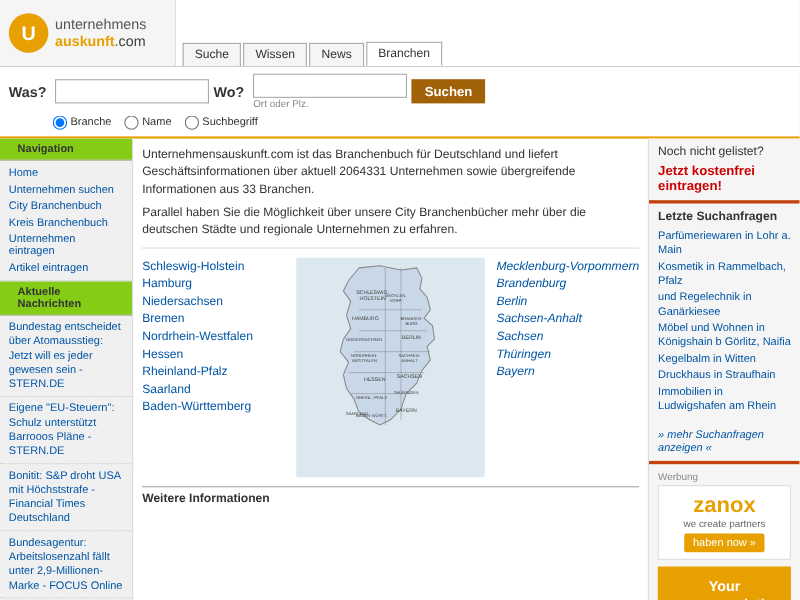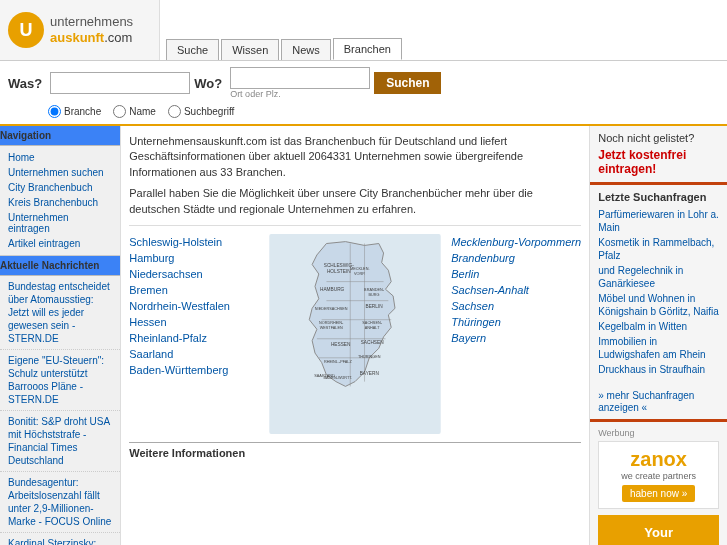--- a/index.html
+++ b/index.html
@@ -26,21 +26,21 @@
     .search-btn { background: #a16207; color: white; border: none; padding: 4px 12px; font-size: 12px; cursor: pointer; font-weight: bold; }
     .search-options { width: 100%; display: flex; gap: 12px; padding-left: 40px; margin-top: 2px; }
     .search-option { display: flex; align-items: center; gap: 3px; font-size: 10px; }
     
     
     #main { display: flex; }
     
     
     #sidebar { width: 155px; background: #f0f0f0; border-right: 1px solid #ddd; padding: 0; }
     .sidebar-section { border-bottom: 1px solid #ccc; }
-    .sidebar-title { background: #3b82f6; padding: 4px 0; font-size: 10px; font-weight: bold; color: #333; border-bottom: 1px solid #bbb; }
+    .sidebar-title { background: #84cc16; padding: 4px 16px; font-size: 10px; font-weight: bold; color: #333; border-bottom: 1px solid #bbb; }
     .sidebar-item { padding: 2px 8px; font-size: 10px; }
     .sidebar-item a { color: #0055a5; text-decoration: none; }
     
     .news-item { padding: 4px 8px; font-size: 10px; border-bottom: 1px dotted #ccc; line-height: 1.3; }
     .news-item a { color: #0055a5; text-decoration: none; }
     
     
     #content { flex: 1; padding: 8px; }
     .intro-text { font-size: 11px; line-height: 1.4; margin-bottom: 8px; border-bottom: 1px solid #ddd; padding-bottom: 8px; }
     
@@ -56,21 +56,21 @@
     .further-info { border-top: 1px solid #aaa; margin-top: 8px; padding-top: 4px; font-size: 11px; font-weight: bold; }
     
     
     #right-sidebar { width: 170px; background: #f5f5f5; border-left: 1px solid #ddd; padding: 0; }
     .right-section { border-bottom: 3px solid #c2410c; padding: 6px 8px; }
     .not-listed { font-size: 11px; color: #333; margin-bottom: 4px; }
     .cta-link { color: #cc0000; font-size: 12px; font-weight: bold; text-decoration: none; }
     
     .last-searches-title { font-size: 11px; font-weight: bold; color: #333; margin-bottom: 4px; }
     .search-query { font-size: 10px; color: #0055a5; text-decoration: none; display: block; padding: 1px 0; line-height: 1.3; }
-    .more-searches { font-size: 10px; color: #0055a5; text-decoration: none; }
+    .more-searches { font-size: 10px; color: #0055a5; text-decoration: none; font-style: italic; }
     
     
     .zanox-ad { background: #fff; border: 1px solid #ddd; padding: 6px; text-align: center; }
     .zanox-logo { font-size: 20px; color: #e8a000; font-weight: bold; }
     .zanox-sub { font-size: 9px; color: #666; }
     .zanox-btn { background: #e8a000; color: white; border: none; padding: 3px 8px; font-size: 10px; cursor: pointer; margin-top: 4px; border-radius: 2px; }
     
     
     .recommendation-box { background: #e8a000; color: white; padding: 10px 8px; text-align: center; font-size: 13px; font-weight: bold; line-height: 1.3; margin-top: 6px; }
     
@@ -230,22 +230,22 @@
         <a class="cta-link" href="#">Jetzt kostenfrei eintragen!</a>
       </div>
 
       <div class="right-section">
         <div class="last-searches-title">Letzte Suchanfragen</div>
         <a class="search-query" href="#">Parfümeriewaren in Lohr a. Main</a>
         <a class="search-query" href="#">Kosmetik in Rammelbach, Pfalz</a>
         <a class="search-query" href="#">und Regelechnik in Ganärkiesee</a>
         <a class="search-query" href="#">Möbel und Wohnen in Königshain b Görlitz, Naifia</a>
         <a class="search-query" href="#">Kegelbalm in Witten</a>
+        <a class="search-query" href="#">Druckhaus in Straufhain</a>
         <a class="search-query" href="#">Immobilien in Ludwigshafen am Rhein</a>
-        <a class="search-query" href="#">Druckhaus in Straufhain</a>
         <br>
         <a class="more-searches" href="#">» mehr Suchanfragen anzeigen «</a>
       </div>
 
       <div class="right-section">
         <div style="font-size:9px;color:#888;margin-bottom:3px;">Werbung</div>
         <div class="zanox-ad">
           <div class="zanox-logo">zanox</div>
           <div class="zanox-sub">we create partners</div>
           <button class="zanox-btn">haben now »</button>

